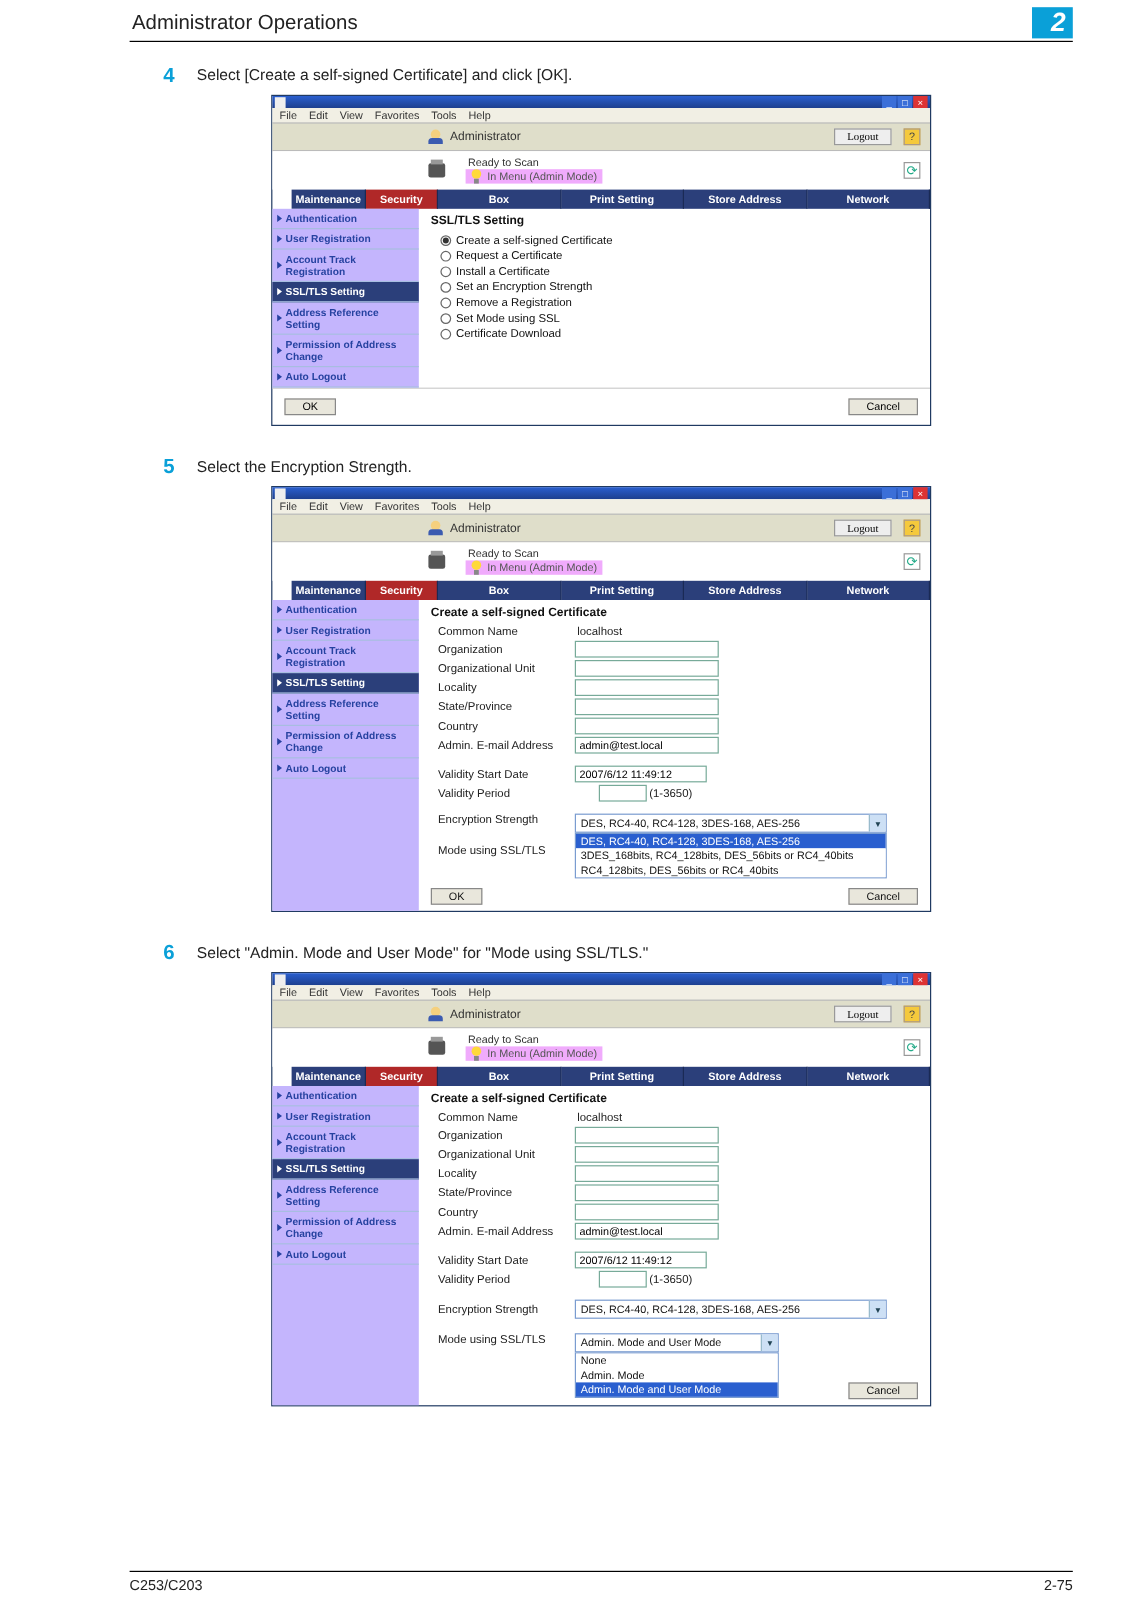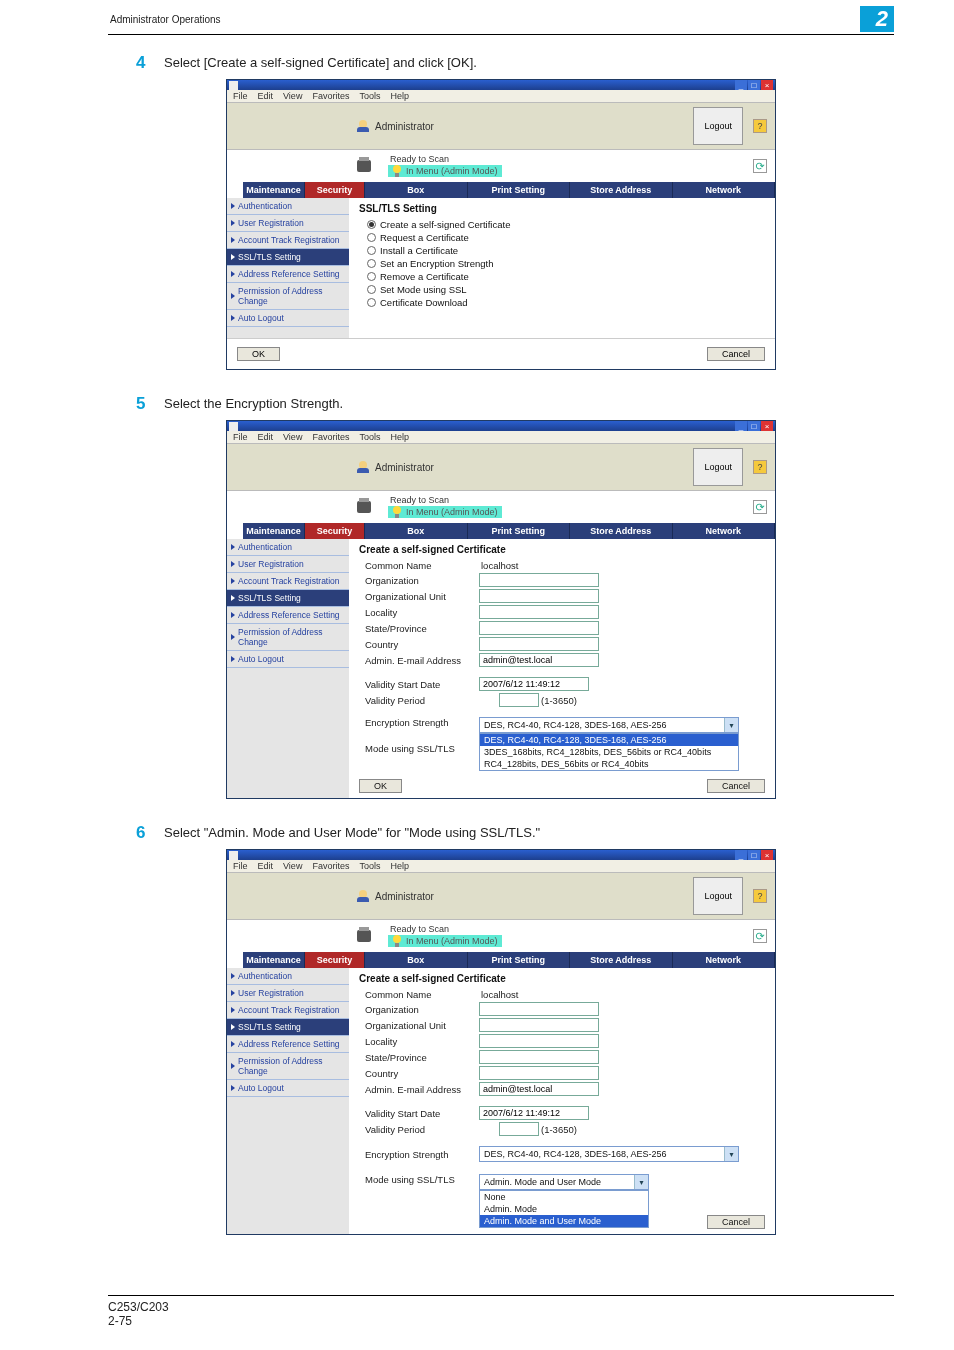--- a/index.html
+++ b/index.html
@@ -1,18 +1,18 @@
 <!DOCTYPE html>
 <html><head>
 <meta charset="utf-8">
 <style>
   * { box-sizing: border-box; margin: 0; padding: 0; }
   body { width: 954px; height: 1350px; background: #fff; font-family: Arial, sans-serif; font-size: 11px; color: #000; position: relative; }
   .header-row { display: flex; align-items: center; padding: 6px 60px 2px 110px; }
-  .header-title { font-size: 10px; color: #222; }
+  .header-title { font-size: 17px; color: #222; }
   .header-badge { margin-left: auto; width: 34px; height: 26px; background: #0aa0d8; color: #fff; font-weight: bold; font-size: 22px; display:flex; align-items:center; justify-content:flex-end; padding-right:6px; font-style: italic;}
   .hr { height: 1px; background: #000; margin: 0 60px 0 108px; }
   .content { padding: 18px 60px 0 108px; }
   .step { display: flex; align-items: flex-start; margin-bottom: 6px; }
   .step-num { width: 56px; color: #0aa0d8; font-weight: bold; font-size: 17px; padding-left: 28px;}
   .step-text { font-size: 13px; color: #222; padding-top: 2px;}
   .shot-wrap { display:flex; justify-content:center; margin: 4px 0 24px 0; }
   .shot { width: 550px; border: 1px solid #203a62; background: #fff; }
   
   .titlebar { height: 10px; background: linear-gradient(#2a5fcf,#1d3f8e); display:flex; align-items:center; justify-content:space-between; padding:0 2px;}
@@ -22,41 +22,41 @@
   .min {background:#3b6fd8;} .max{background:#3b6fd8;} .close{background:#d33;}
   .menubar { background:#f1efe4; padding:1px 6px; font-size:9px; color:#333; display:flex; gap:10px;}
   .menubar span{ }
   .topstrip { display:flex; background:#dfdeca; border-top:1px solid #bbb; border-bottom:1px solid #bbb;}
   .topstrip .left { width: 122px; }
   .topstrip .right { flex:1; display:flex; align-items:center; padding:4px 8px; gap:6px;}
   .admin-icon { width:12px; height:12px; position:relative; }
   .admin-icon::before { content:""; position:absolute; width:8px; height:8px; border-radius:50%; background:#f5d07e; top:0; left:2px;}
   .admin-icon::after { content:""; position:absolute; width:12px; height:5px; border-radius:3px 3px 0 0; background:#3b5bb0; bottom:0; left:0;}
   .admin-label { font-size:10px; color:#333;}
-  .logout { margin-left:auto; background:#eee; border:1px solid #999; font-size:9px; padding:13px 10px; cursor:pointer;}
+  .logout { margin-left:auto; background:#eee; border:1px solid #999; font-size:9px; padding:1px 10px; cursor:pointer;font-family:Liberation Serif, serif;}
   .help { width:14px; height:14px; background:#f5c93c; border:1px solid #a98; font-size:9px; color:#444; display:flex; align-items:center; justify-content:center; margin-left:4px; cursor:pointer;}
   .statusstrip { display:flex; background:#fff;}
   .statusstrip .left { width: 122px; }
   .statusstrip .right { flex:1; padding:4px 8px; display:flex; align-items:center; gap:19px; position:relative;}
   .printer-icon { width:14px; height:12px; background:#555; border-radius:2px; position:relative;}
   .printer-icon::after{content:""; position:absolute; width:10px; height:4px; background:#999; top:-3px; left:2px;}
   .status-line { display:flex; flex-direction:column; gap:0; }
   .ready { font-size:9px; color:#333; }
-  .inmenu { font-size:9px; background:#5eead4; color:#555; padding:1px 4px; margin-left:-18px; padding-left:18px; }
+  .inmenu { font-size:9px; background:#f0abfc; color:#555; padding:1px 4px; margin-left:-18px; padding-left:18px; }
   .icon-row { display:flex; align-items:center; gap:2px;}
   .bulb { width:14px; height:14px; position:relative;}
   .bulb::before{content:""; width:8px; height:8px; background:#ffd93a; border-radius:50%; position:absolute; top:1px; left:3px;}
   .bulb::after{content:""; width:4px; height:4px; background:#888; position:absolute; bottom:1px; left:5px;}
   .refresh { margin-left:auto; width:14px; height:14px; border:1px solid #999; display:flex; align-items:center; justify-content:center; font-size:11px; color:#2a8; cursor:pointer;}
   .tabs { display:flex; }
   .tab { flex:1; background:#2b3f7a; color:#fff; font-size:9px; text-align:center; padding:3px 0; border-right:1px solid #1a2a55; font-weight:bold; cursor:pointer;}
   .tab.first{flex:0 0 62px;margin-left:16px;} .tab.active { background:#b02828; }
   .tab.sec { flex:0 0 60px;}
   .body2 { display:flex; min-height: 140px;}
-  .sidebar { width: 122px; background:#e5e5e5; font-size:8.5px; color:#2642a0; font-weight:normal;}
+  .sidebar { width: 122px; background:#c4b5fd; font-size:8.5px; color:#2642a0; font-weight:bold;}
   .sidebar .item { display:flex; align-items:center; gap:3px; padding:3px 4px; border-bottom:1px solid #a8bde0; cursor:pointer;}
   .sidebar .item.sel { background:#2b3f7a; color:#fff;}
   .tri { width:0; height:0; border-top:3px solid transparent; border-bottom:3px solid transparent; border-left:4px solid #2642a0; flex-shrink:0;}
   .item.sel .tri{ border-left-color:#fff;}
   .main { flex:1; padding: 5px 10px; font-size:9.5px; color:#111;}
   .section-title { font-weight:bold; font-size:10px; margin-bottom:4px;}
   .radio-row { display:flex; align-items:center; gap:4px; padding:1px 0 1px 8px;}
   .radio { width:9px; height:9px; border:1px solid #666; border-radius:50%; display:inline-flex; align-items:center; justify-content:center;}
   .radio.checked::after{content:""; width:5px; height:5px; background:#333; border-radius:50%;}
   .form-row { display:flex; align-items:center; padding:1px 0;}
@@ -66,21 +66,21 @@
   .dropdown { border:1px solid #7a9cd0; height:16px; display:flex; align-items:center; font-size:9px; background:#fff;}
   .dropdown .dd-text{ flex:1; padding:0 4px;}
   .dropdown .dd-arrow{ width:14px; height:14px; background:#cde0f5; display:flex; align-items:center; justify-content:center; font-size:8px; color:#245; border-left:1px solid #9bc;}
   .dd-list { border:1px solid #7a9cd0; font-size:9px;}
   .dd-opt { padding:1px 4px; background:#fff;}
   .dd-opt.hl { background:#2a5fcf; color:#fff;}
   .btnrow { display:flex; justify-content:space-between; gap:6px; padding:8px 10px;}
   .btn { background:#e9e7dc; border:1px solid #888; font-size:9px; padding:1px 14px; cursor:pointer;}
   .footer { position:absolute; bottom:22px; left:0; right:0; padding:0 60px 0 108px;}
   .footer-hr{ height:1px; background:#000; margin-bottom:4px;}
-  .footer-row{ display:flex; justify-content:space-between; font-size:12px; color:#222;flex-direction:column;}
+  .footer-row{ display:flex; justify-content:space-between; font-size:12px; color:#222;}
 </style>
 </head>
 <body>
 
 <div class="header-row">
   <div class="header-title">Administrator Operations</div>
   <div class="header-badge">2</div>
 </div>
 <div class="hr"></div>
 
@@ -187,21 +187,21 @@
         <div class="radio-row">
               <span class="radio"></span>
               <span>Install a Certificate</span>
             </div>
         <div class="radio-row">
               <span class="radio"></span>
               <span>Set an Encryption Strength</span>
             </div>
         <div class="radio-row">
               <span class="radio"></span>
-              <span>Remove a Certificate</span>
+              <span>Remove a Registration</span>
             </div>
         <div class="radio-row">
               <span class="radio"></span>
               <span>Set Mode using SSL</span>
             </div>
         <div class="radio-row">
               <span class="radio"></span>
               <span>Certificate Download</span>
             </div>
       </div>

